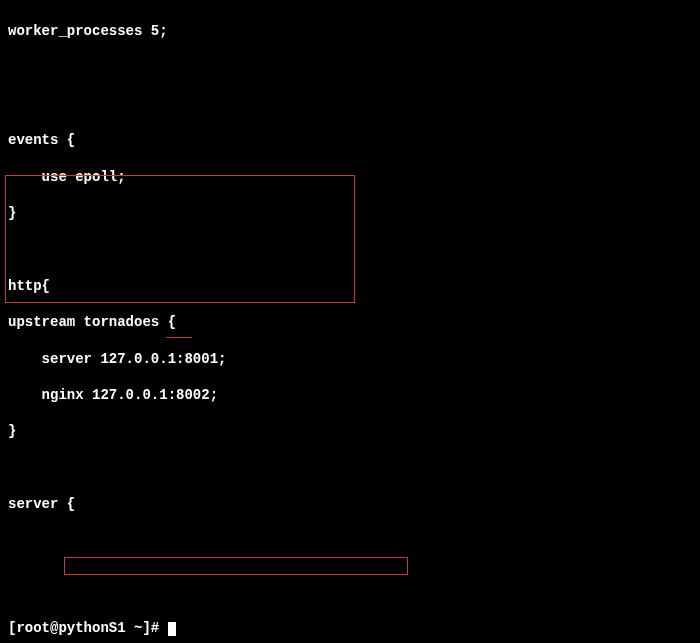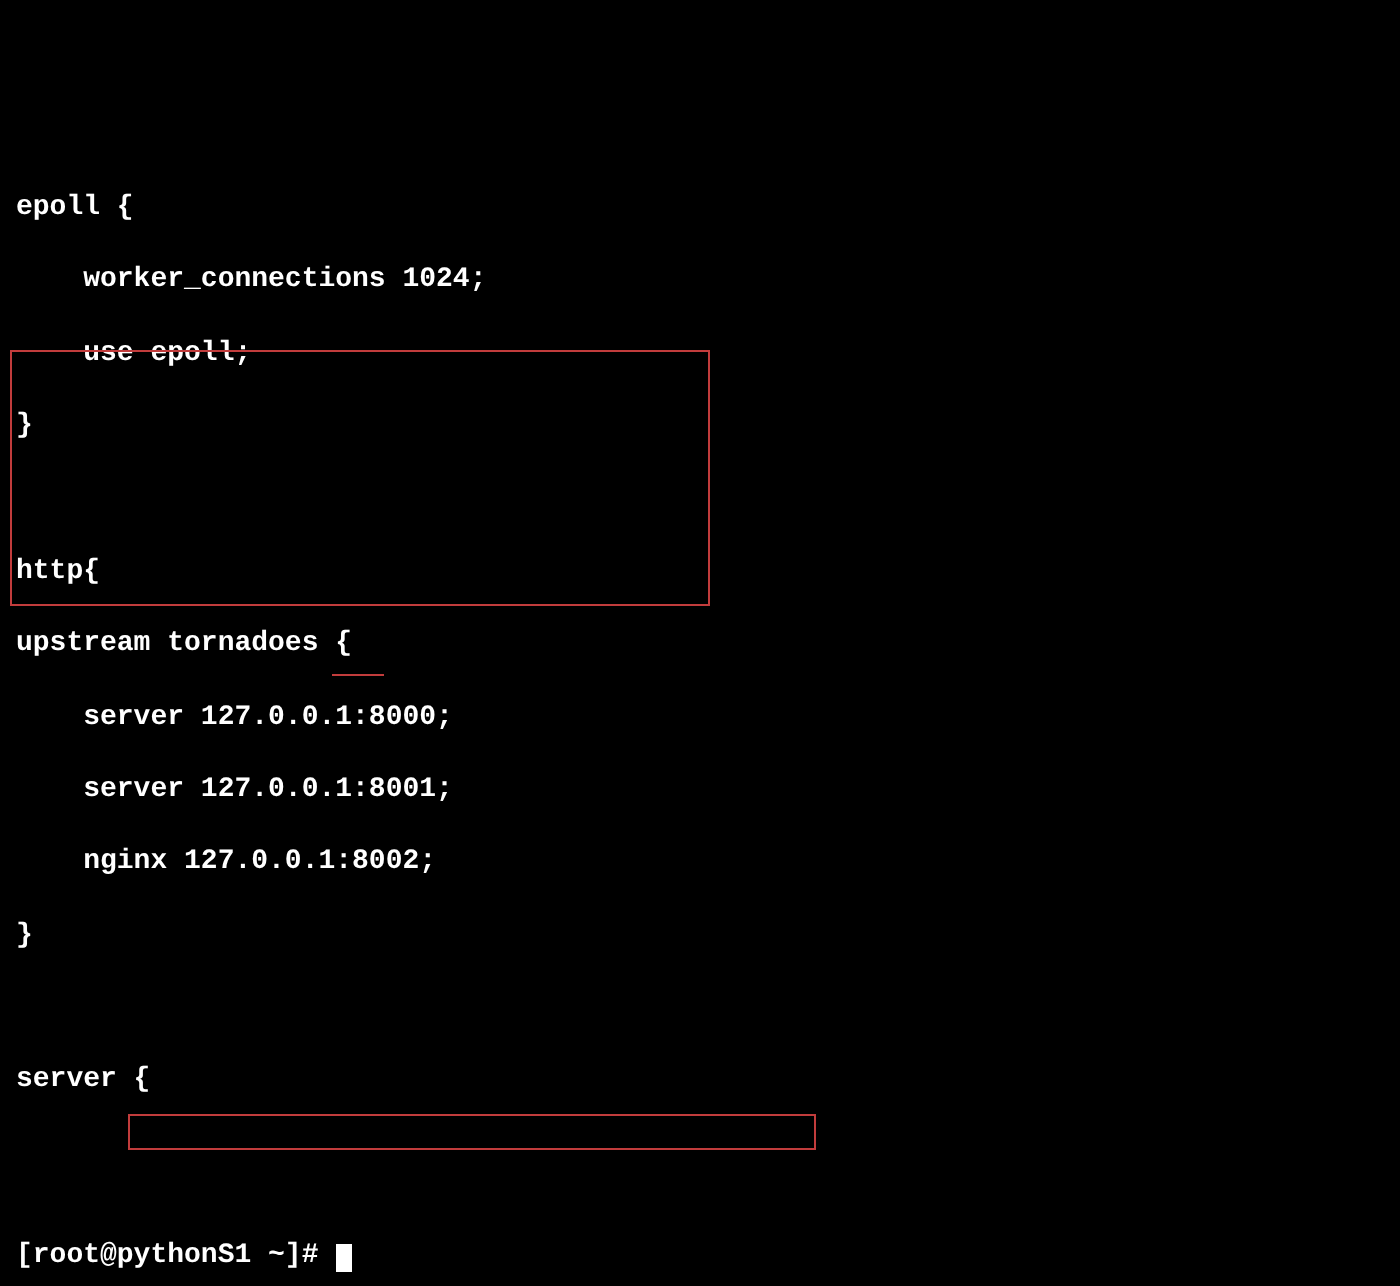--- a/index.html
+++ b/index.html
@@ -60,30 +60,29 @@
       width: 8px;
       height: 14px;
       background: #fff;
       vertical-align: text-bottom;
     }
   </style>
 </head>
 <body>
 
 <div class="term">
+<div>worker_processes 5;</div>
 <div>&nbsp;</div>
 <div>&nbsp;</div>
-<div>epoll {</div>
-<div>    worker_connections 1024;</div>
+<div>events {</div>
 <div>    use epoll;</div>
 <div>}</div>
 <div>&nbsp;</div>
 <div>http{</div>
 <div>upstream tornadoes {</div>
-<div>    server 127.0.0.1:8000;</div>
 <div>    server 127.0.0.1:8001;</div>
 <div>    nginx 127.0.0.1:8002;</div>
 <div>}</div>
 <div>&nbsp;</div>
 <div>server {</div>
 
 
 
 
 

